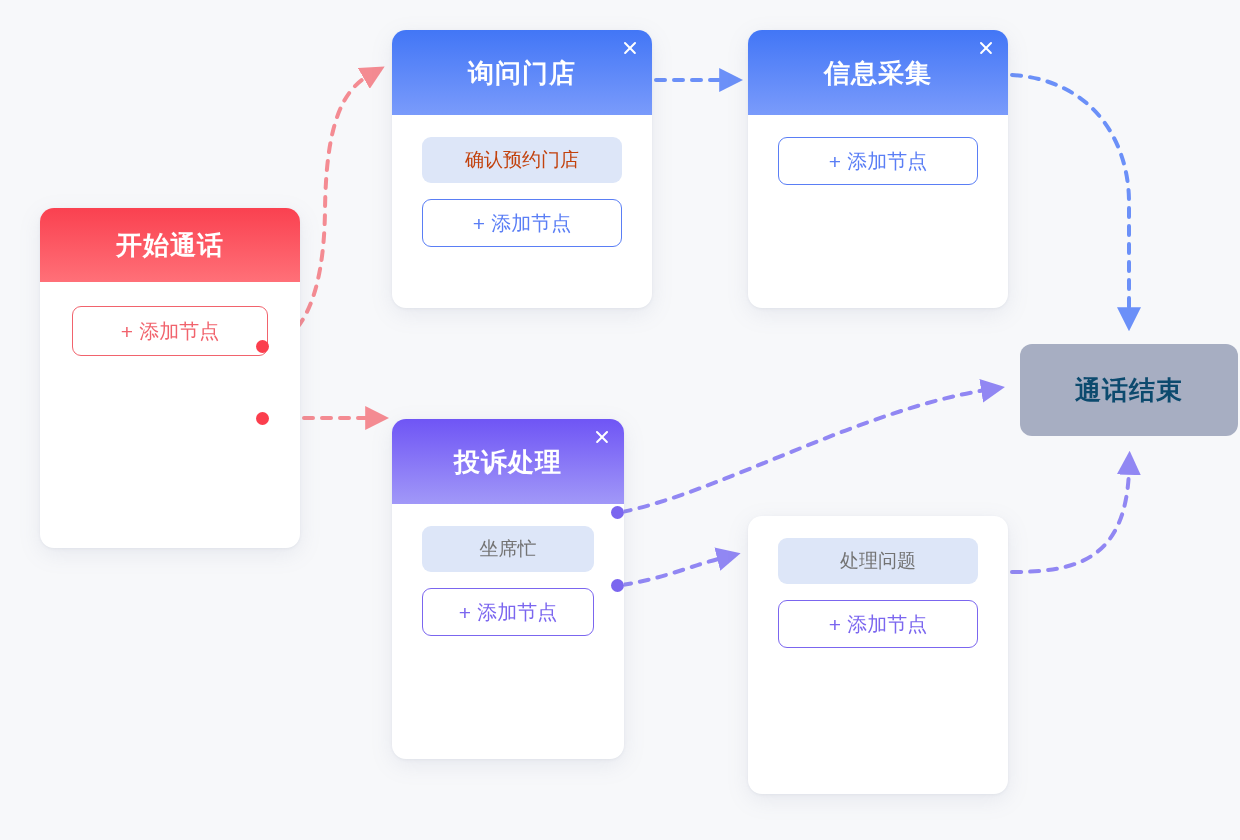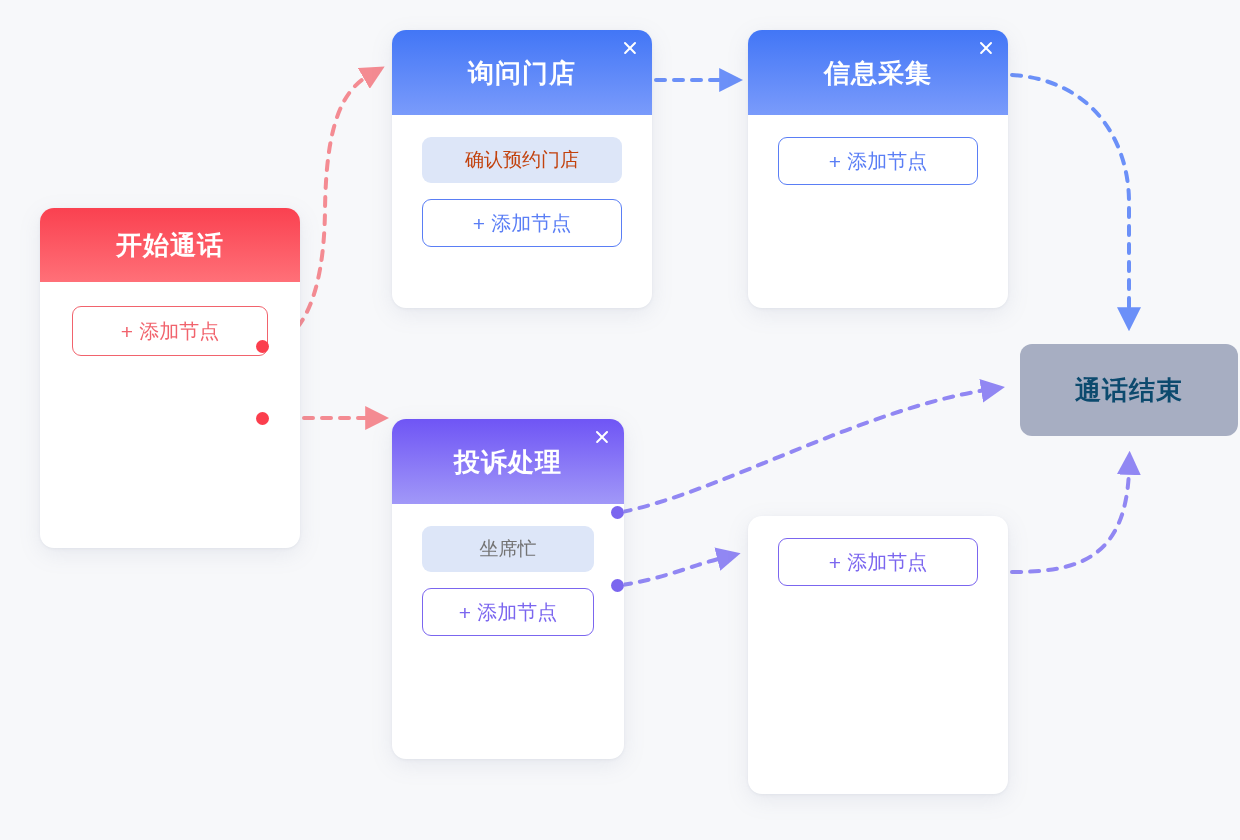--- a/index.html
+++ b/index.html
@@ -272,20 +272,23 @@
         <span class="plus">+</span>
         <span>添加节点</span>
       </button>
     </div>
   </div>
   <div class="port purple" style="left:611px; top:506px;"></div>
   <div class="port purple" style="left:611px; top:579px;"></div>
 
   <div class="node purple" id="node-human">
     <div class="node-body">
+      <div class="chip">
+        <span>处理问题</span>
+      </div>
       <button class="add-btn">
         <span class="plus">+</span>
         <span>添加节点</span>
       </button>
     </div>
   </div>
 
   <div class="node" id="node-end">
     <span class="end-label">通话结束</span>
   </div>

